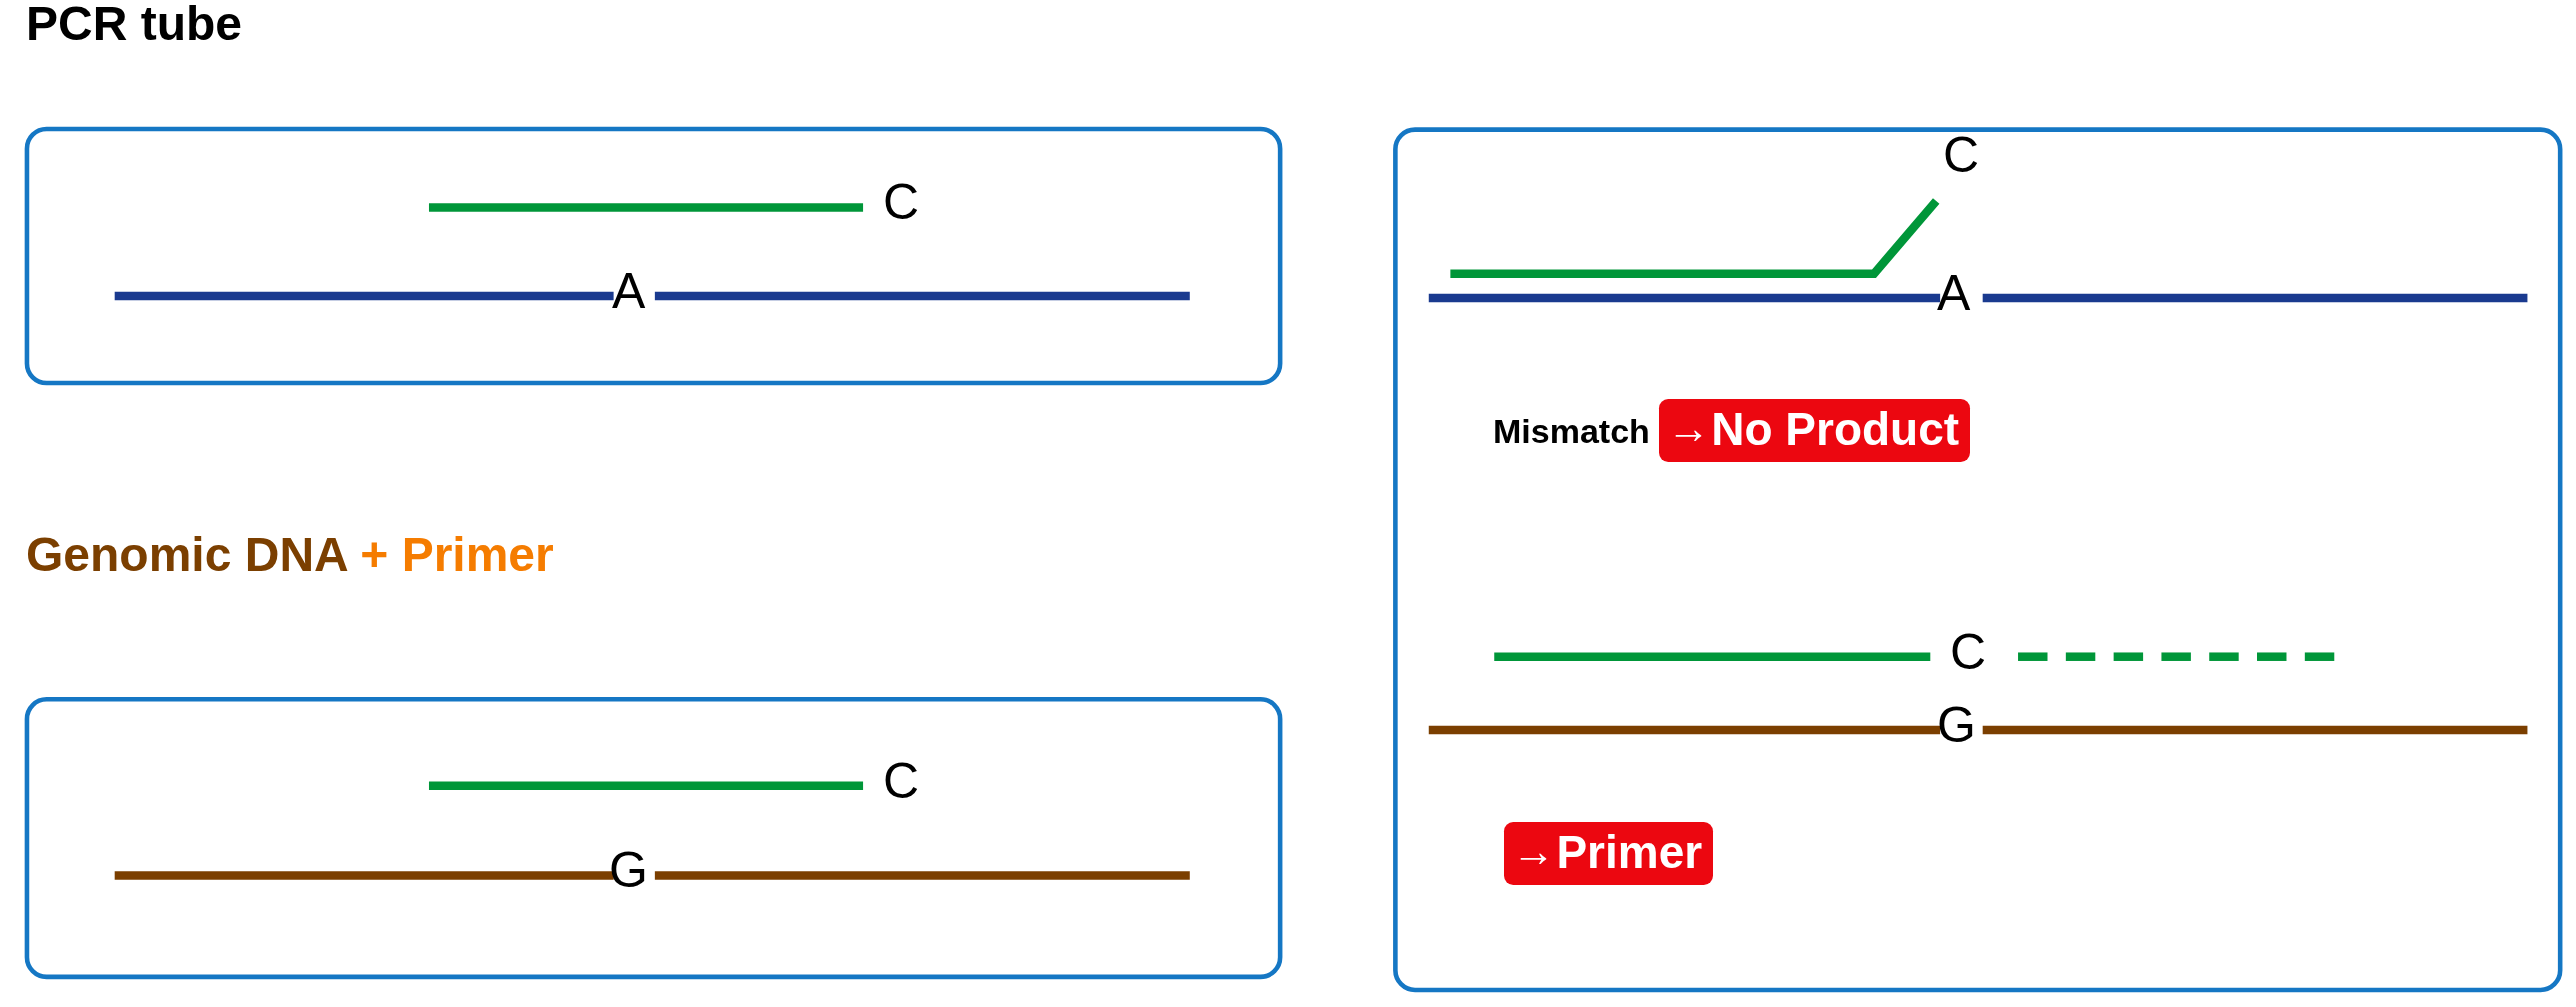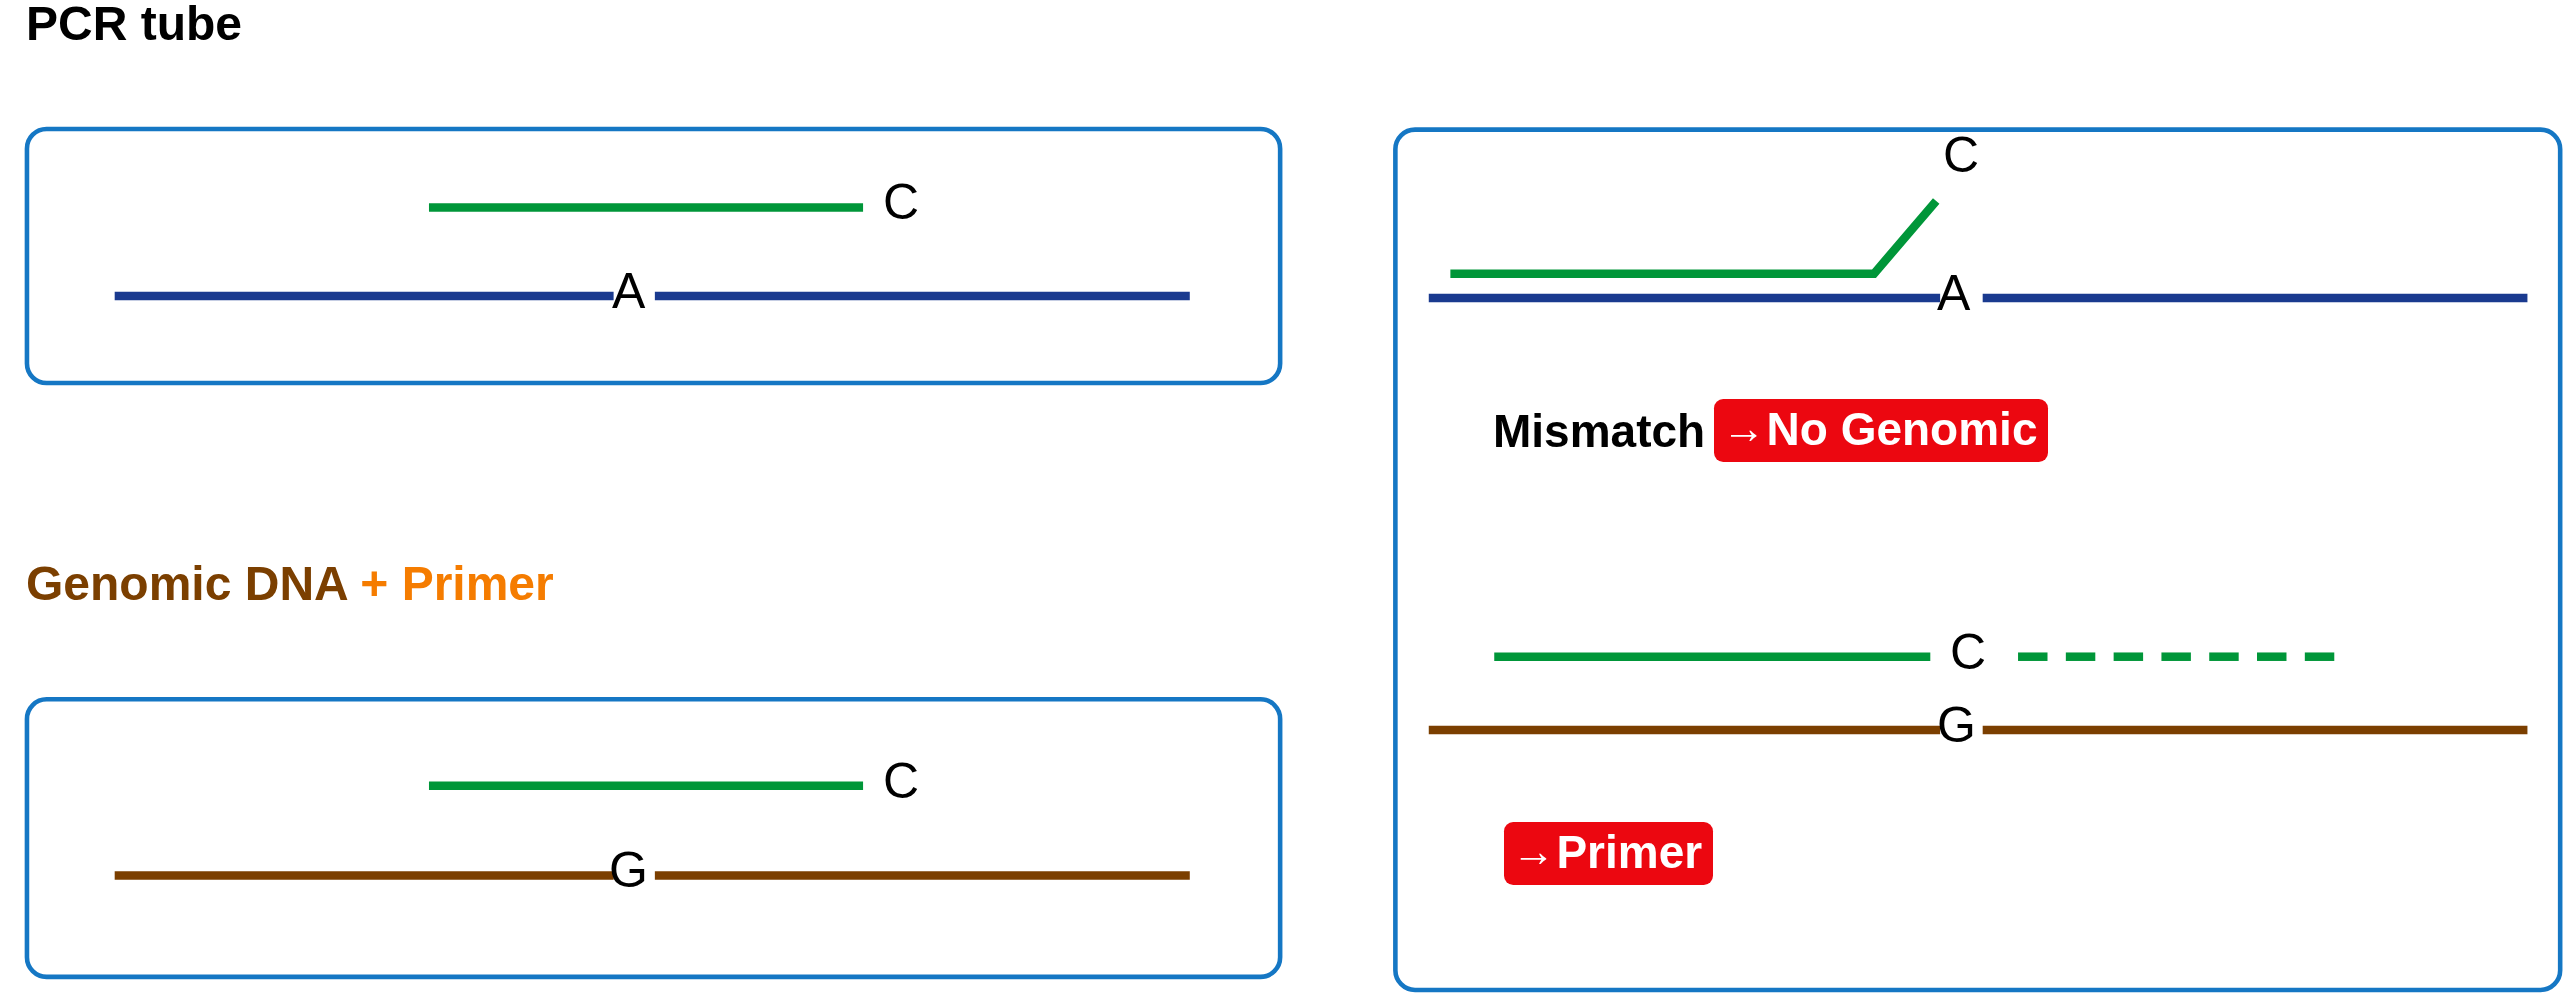--- a/index.html
+++ b/index.html
@@ -9,32 +9,32 @@
   }
   .layer{position:absolute;inset:0;}
   svg{display:block;}
 
   .heading{
     position:absolute;font-weight:bold;white-space:nowrap;
     font-family:"Liberation Sans",sans-serif;
   }
   #title-pcr-tube{left:26px;top:-3.9px;font-size:48px;color:#000000;}
 
-  #title-genomic{left:26px;top:527px;font-size:48px;margin-top:29px;}
+  #title-genomic{left:26px;top:527px;font-size:48px;}
   #title-genomic .seg-dna{color:#7B3F00;}
   #title-genomic .seg-primer{color:#F57C00;}
 
   .base-label{
     position:absolute;font-size:50px;color:#000000;font-weight:400;
     font-family:"Liberation Sans",sans-serif;line-height:1;white-space:nowrap;
   }
 
   .result-line{position:absolute;white-space:nowrap;display:flex;align-items:center;}
   .result-text{
-    font-size:46px;font-weight:bold;color:#000000;
+    font-size:34px;font-weight:bold;color:#000000;
     font-family:"Liberation Sans",sans-serif;line-height:1;
   }
   .badge{
     display:inline-flex;align-items:center;
     background:#EC0710;color:#ffffff;border-radius:9.2px;
     font-size:46px;font-weight:bold;line-height:1;
     padding:6.5px 10.5px 10.5px 7.9px;margin-left:9.2px;
     font-family:"Liberation Sans",sans-serif;
   }
   .badge .arrow{font-size:43px;margin-right:1.3px;}
@@ -99,21 +99,21 @@
 <div class="base-label" style="left:1943px;top:130px;">C</div>
 <div class="base-label" style="left:1937px;top:268px;">A</div>
 
 <div class="base-label" style="left:1950px;top:627px;">C</div>
 <div class="base-label" style="left:1937px;top:700px;">G</div>
 
 <div class="result-line" id="result-mismatch">
   <span class="result-text">Mismatch</span>
   <span class="badge">
     <span class="arrow">→</span>
-    <span>No Genomic</span>
+    <span>No Product</span>
   </span>
 </div>
 
 <div class="result-line" id="result-match">
   <span class="badge">
     <span class="arrow">→</span>
     <span>Primer</span>
   </span>
 </div>
 

